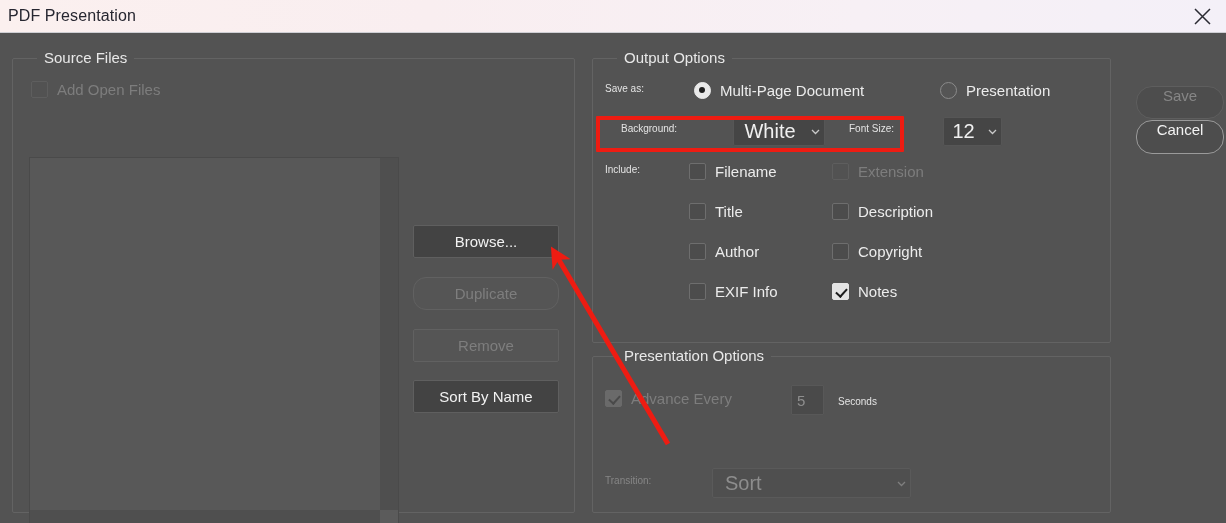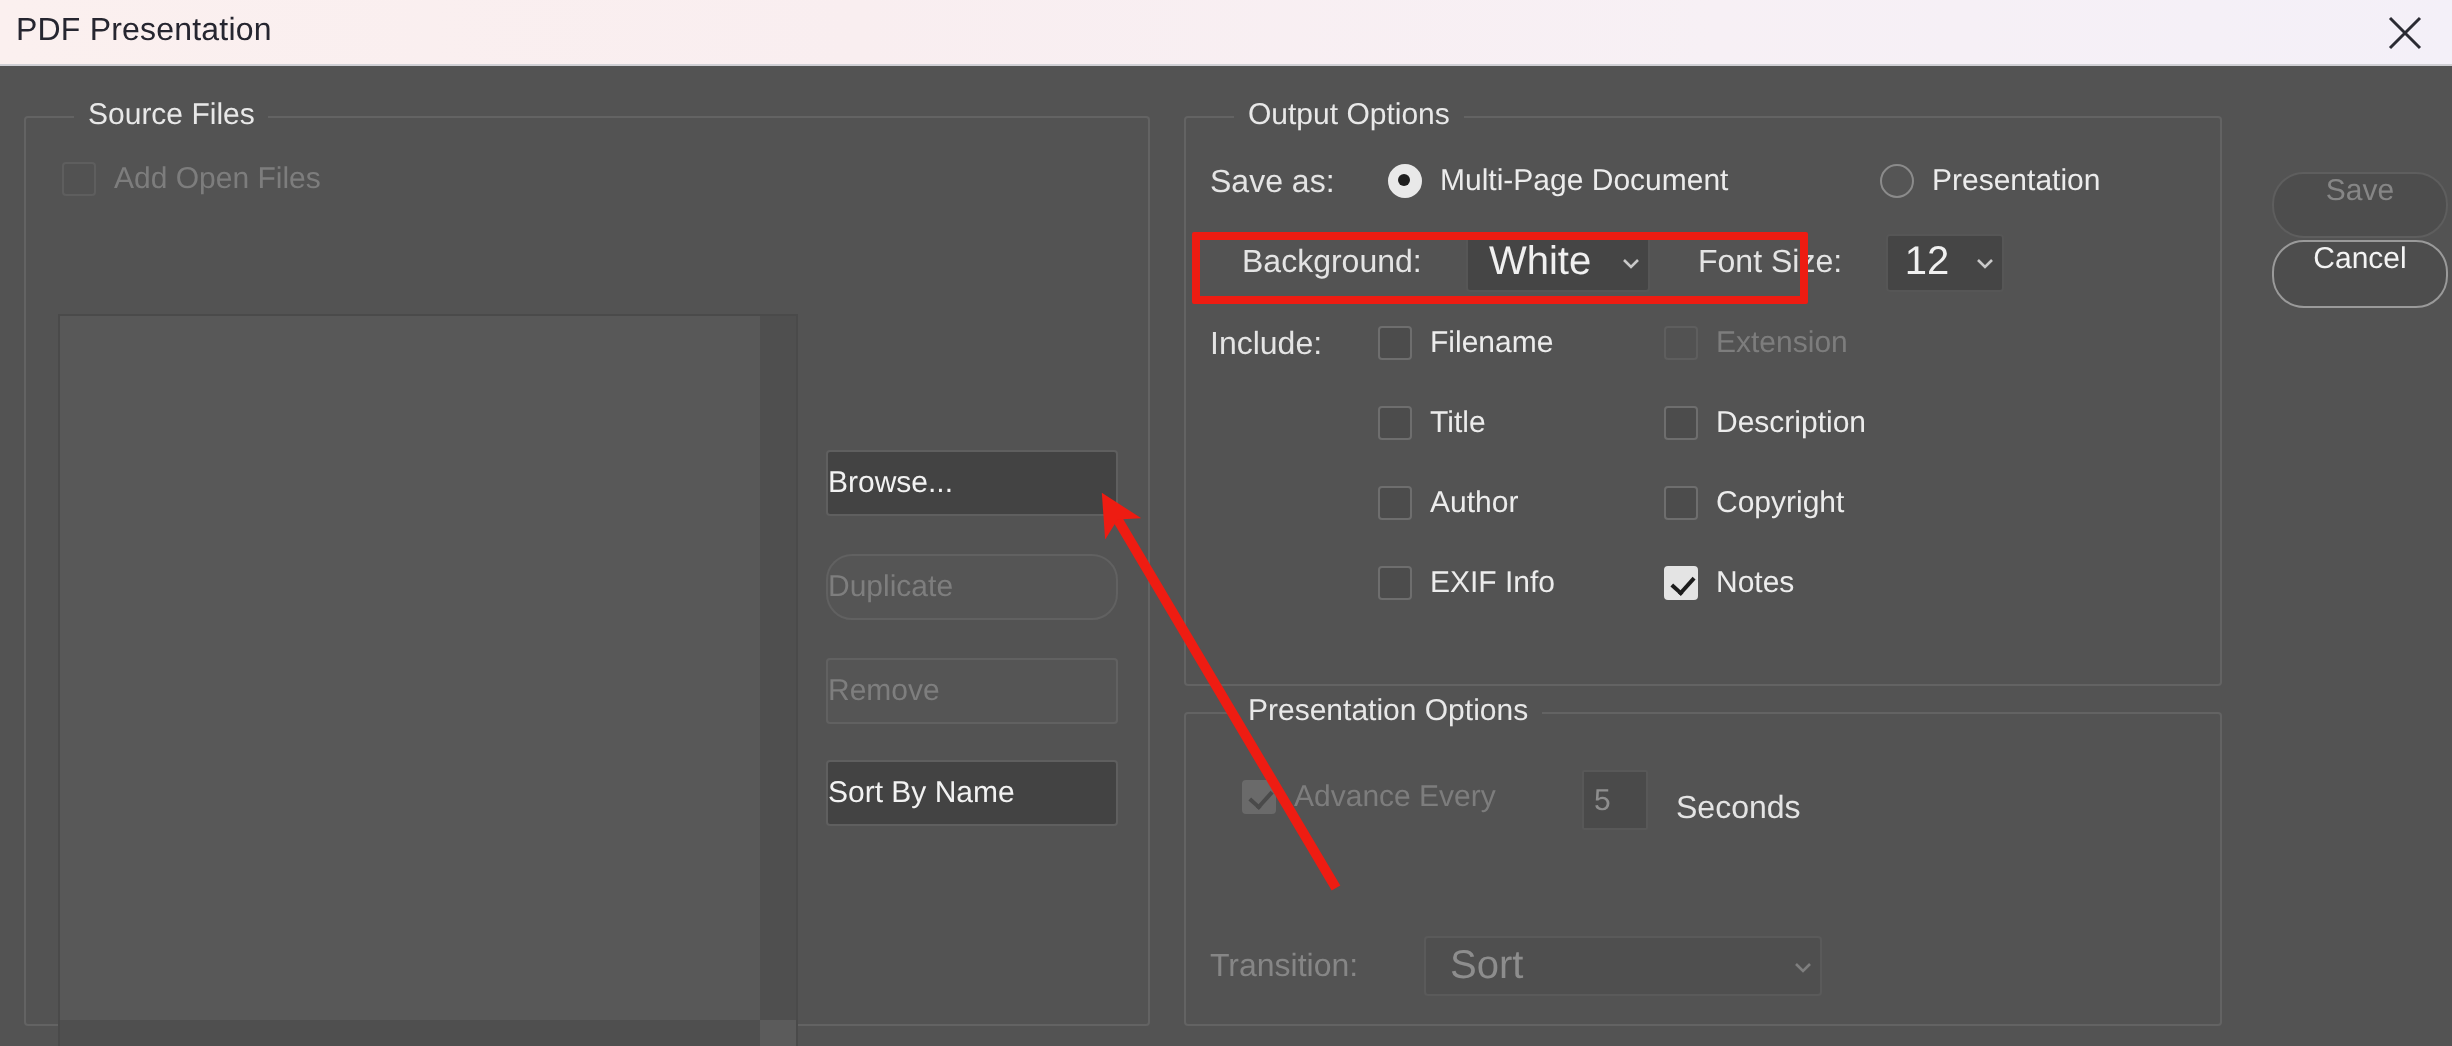--- a/index.html
+++ b/index.html
@@ -101,29 +101,29 @@
     display: flex; align-items: center; gap: 9px;
     position: absolute;
     font-size: 15px;
     white-space: nowrap;
   }
   .opt .lbl { color: #ececec; }
   .opt.dim .lbl { color: #7d7d7d; }
 
   .plain-label {
     position: absolute;
-    font-size: 16px; color: #e4e4e4;
+    font-size: 10px; color: #e4e4e4;
     white-space: nowrap;
   }
   .plain-label.dim { color: #868686; }
 
   
   .btn {
     position: absolute;
-    display: flex; align-items: center; 
+    display: flex; align-items: center; justify-content: center;
     font-size: 15px;
     border-radius: 2px;
     white-space: nowrap;
     cursor: pointer;
   }
   .btn.enabled { background: #434343; border: 1px solid #5f5f5f; color: #f2f2f2; }
   .btn.disabled { background: #555555; border: 1px solid #616161; color: #7e7e7e; cursor: default; }
 
   .pill {
     position: absolute;
@@ -326,21 +326,21 @@
     </div>
     <div class="opt" style="left:239px; top:224px;">
       <span class="cb on"></span>
       <span class="lbl">Notes</span>
     </div>
   </div>
 
   <div class="group" id="presentation-group">
     <div class="group-title">Presentation Options</div>
 
-    <div class="opt dim" style="left:28px; top:33px;">
+    <div class="opt dim" style="left:12px; top:33px;">
       <span class="cb on dim"></span>
       <span class="lbl">Advance Every</span>
     </div>
     <div class="textfield" style="left:198px; top:28px; width:33px; height:30px;">
       <span>5</span>
     </div>
     <div class="plain-label" style="left:245px; top:39px;">Seconds</div>
 
 
     <div class="plain-label dim" style="left:12px; top:118px;">Transition:</div>

